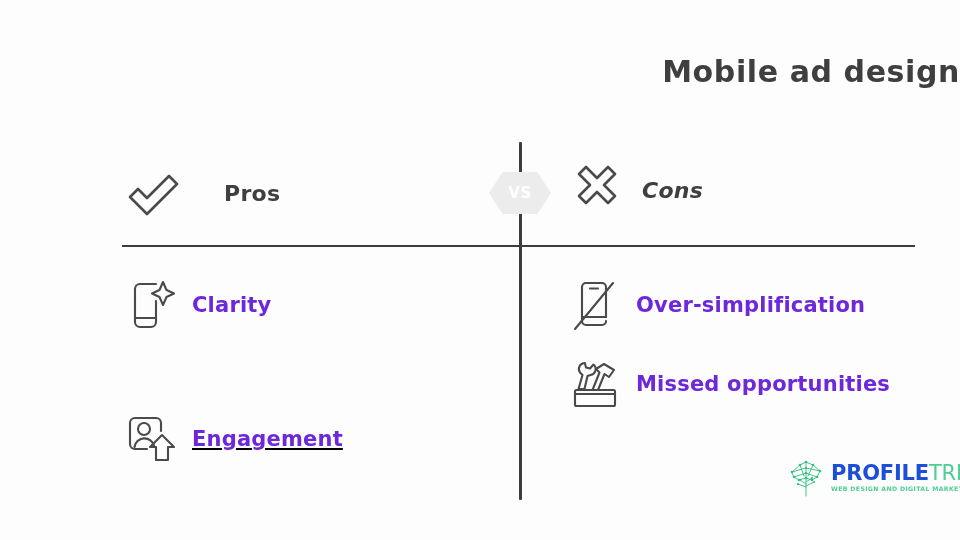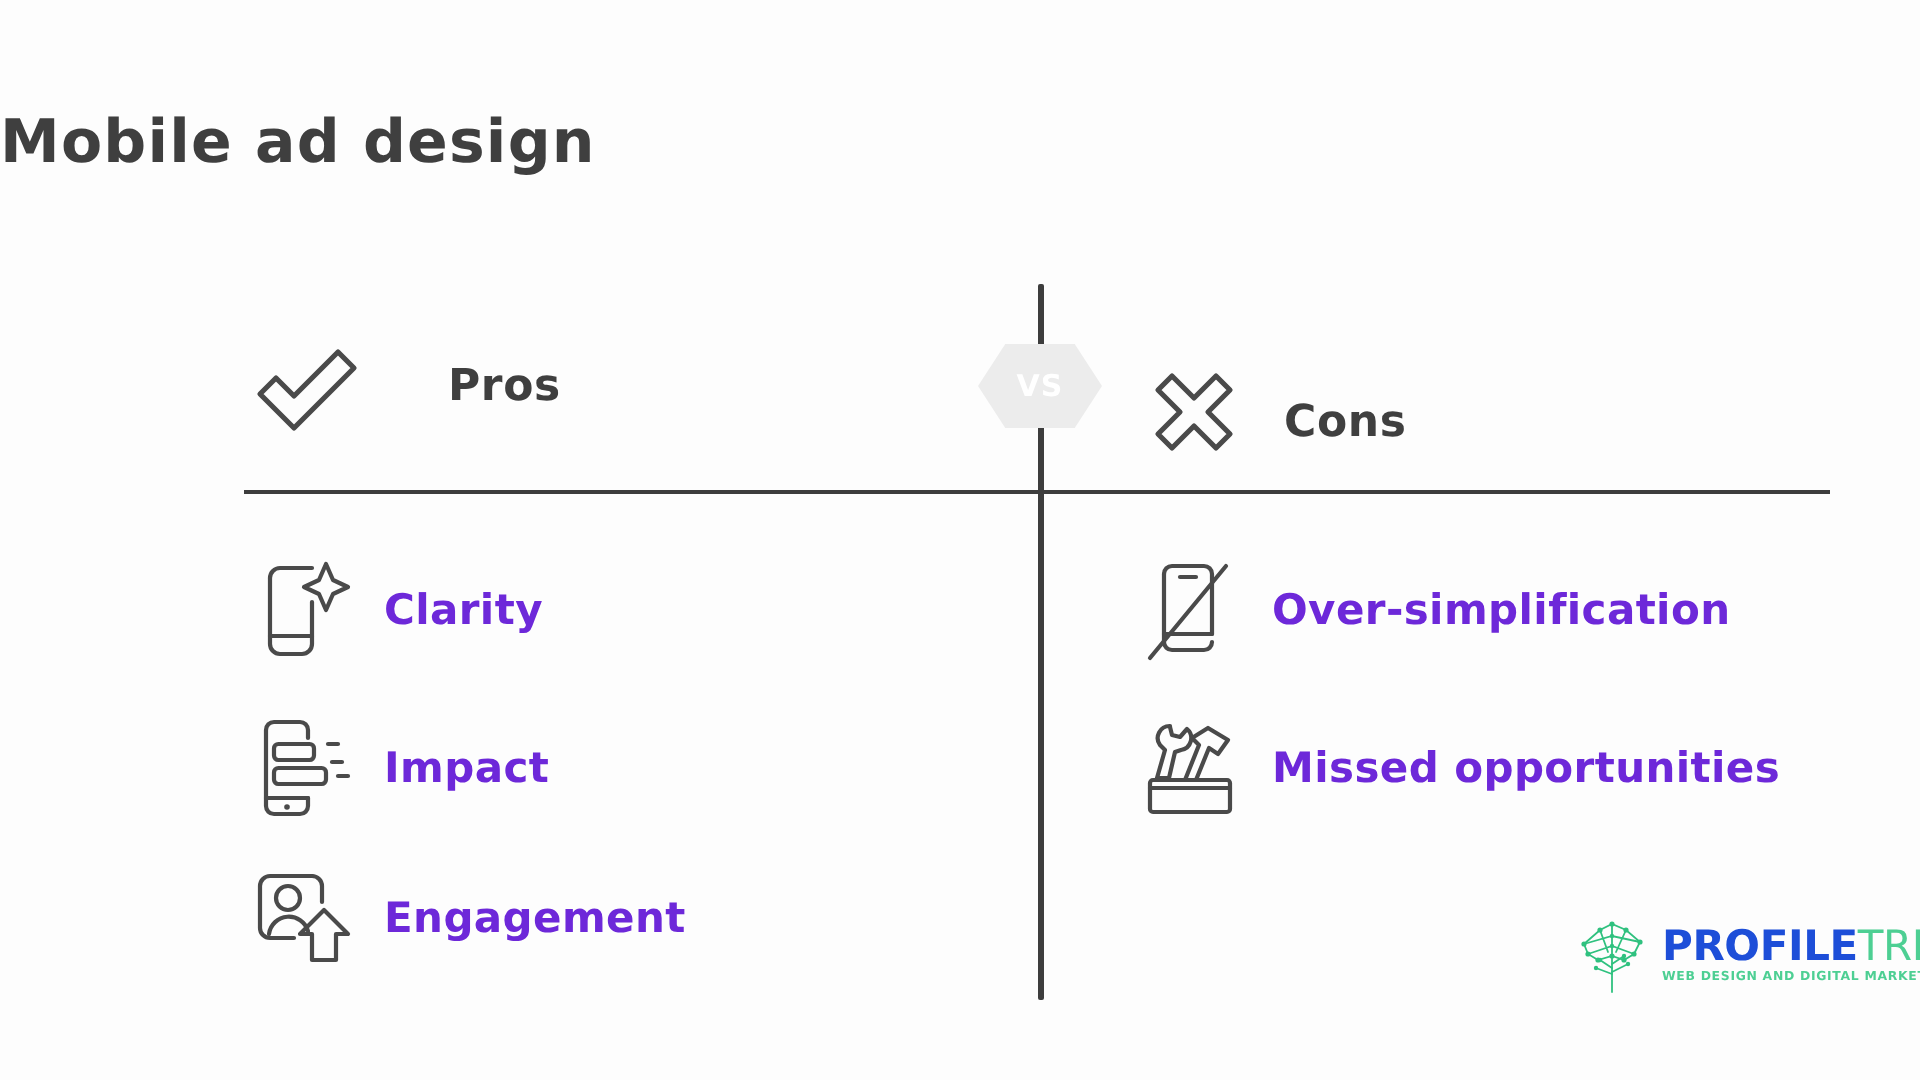--- a/index.html
+++ b/index.html
@@ -19,21 +19,21 @@
     inset: 0;
     background: #fdfdfd;
   }
 
   
   .title {
     position: absolute;
     top: 54px;
     left: 0;
     width: 960px;
-    text-align: left;
+    text-align: right;
     font-family: "DejaVu Sans", sans-serif;
     font-size: 30px;
     font-weight: 700;
     letter-spacing: 0.6px;
     color: #3f3f3f;
   }
 
   
   .v-divider {
     position: absolute;
@@ -76,21 +76,21 @@
   }
 
   
   .head-row {
     position: absolute;
     display: flex;
     align-items: center;
     gap: 14px;
   }
   .head-row.pros { left: 122px; top: 165px; gap: 40px; }
-  .head-row.cons { left: 566px; top: 183px; }
+  .head-row.cons { left: 566px; top: 162px; font-style: italic; }
 
   .head-label {
     font-family: "DejaVu Sans", sans-serif;
     font-size: 22px;
     font-weight: 700;
     color: #3f3f3f;
     letter-spacing: 0.3px;
     white-space: nowrap;
   }
 
@@ -107,21 +107,21 @@
     font-weight: 700;
     color: #6d28d9;
     letter-spacing: 0.2px;
     white-space: nowrap;
   }
 
   .col-left  { left: 122px; }
   .col-right { left: 566px; }
   .row-1 { top: 276px; }
   .row-2 { top: 355px; }
-  .row-3 { top: 430px; }
+  .row-3 { top: 410px; text-decoration: underline; }
 
   .icon-box {
     width: 58px;
     height: 58px;
     flex: 0 0 58px;
     display: block;
   }
   .icon-box svg { display: block; width: 58px; height: 58px; }
 
   .head-icon-box {
@@ -200,35 +200,20 @@
       <svg viewBox="0 0 58 58" fill="none" stroke="#4a4a4a" stroke-width="2.1" stroke-linejoin="round" stroke-linecap="round">
         <path d="M13 13 a5 5 0 0 1 5-5 h16"></path>
         <path d="M34 25 v21 a5 5 0 0 1 -5 5 h-11 a5 5 0 0 1 -5 -5 v-33"></path>
         <path d="M13 42 h21"></path>
         <path d="M41 6 L44.5 14 L52 17.5 L44.5 21 L41 29 L37.5 21 L30 17.5 L37.5 14 Z"></path>
       </svg>
     </span>
     <span class="item-label">Clarity</span>
   </div>
 
-  <div class="item-row col-left row-2">
-    <span class="icon-box">
-      <svg viewBox="0 0 58 58" fill="none" stroke="#4a4a4a" stroke-width="2.1" stroke-linejoin="round" stroke-linecap="round">
-        <path d="M32 14 v-4 a4 4 0 0 0 -4 -4 h-13 a4 4 0 0 0 -4 4 v38 a4 4 0 0 0 4 4 h13 a4 4 0 0 0 4 -4 v-4"></path>
-        <path d="M11 44 h21"></path>
-        <circle cx="21.5" cy="48.5" r="1.4" fill="#4a4a4a" stroke="none"></circle>
-        <rect x="15" y="17" width="20" height="8" rx="2.2"></rect>
-        <rect x="15" y="29" width="26" height="8" rx="2.2"></rect>
-        <path d="M42 17 h5"></path>
-        <path d="M44 26 h5"></path>
-        <path d="M47 33 h5"></path>
-      </svg>
-    </span>
-    <span class="item-label">Impact</span>
-  </div>
 
   <div class="item-row col-left row-3">
     <span class="icon-box">
       <svg viewBox="0 0 58 58" fill="none" stroke="#4a4a4a" stroke-width="2.1" stroke-linejoin="round" stroke-linecap="round">
         <path d="M34 8 h-21 a5 5 0 0 0 -5 5 v21 a5 5 0 0 0 5 5 h12"></path>
         <path d="M34 8 a5 5 0 0 1 5 5 v8"></path>
         <circle cx="22" cy="19" r="6"></circle>
         <path d="M12.5 37 a10 10 0 0 1 19.5 -1.5"></path>
         <path d="M40 25 L52 37 h-6 v13 h-12 v-13 h-6 Z"></path>
       </svg>

